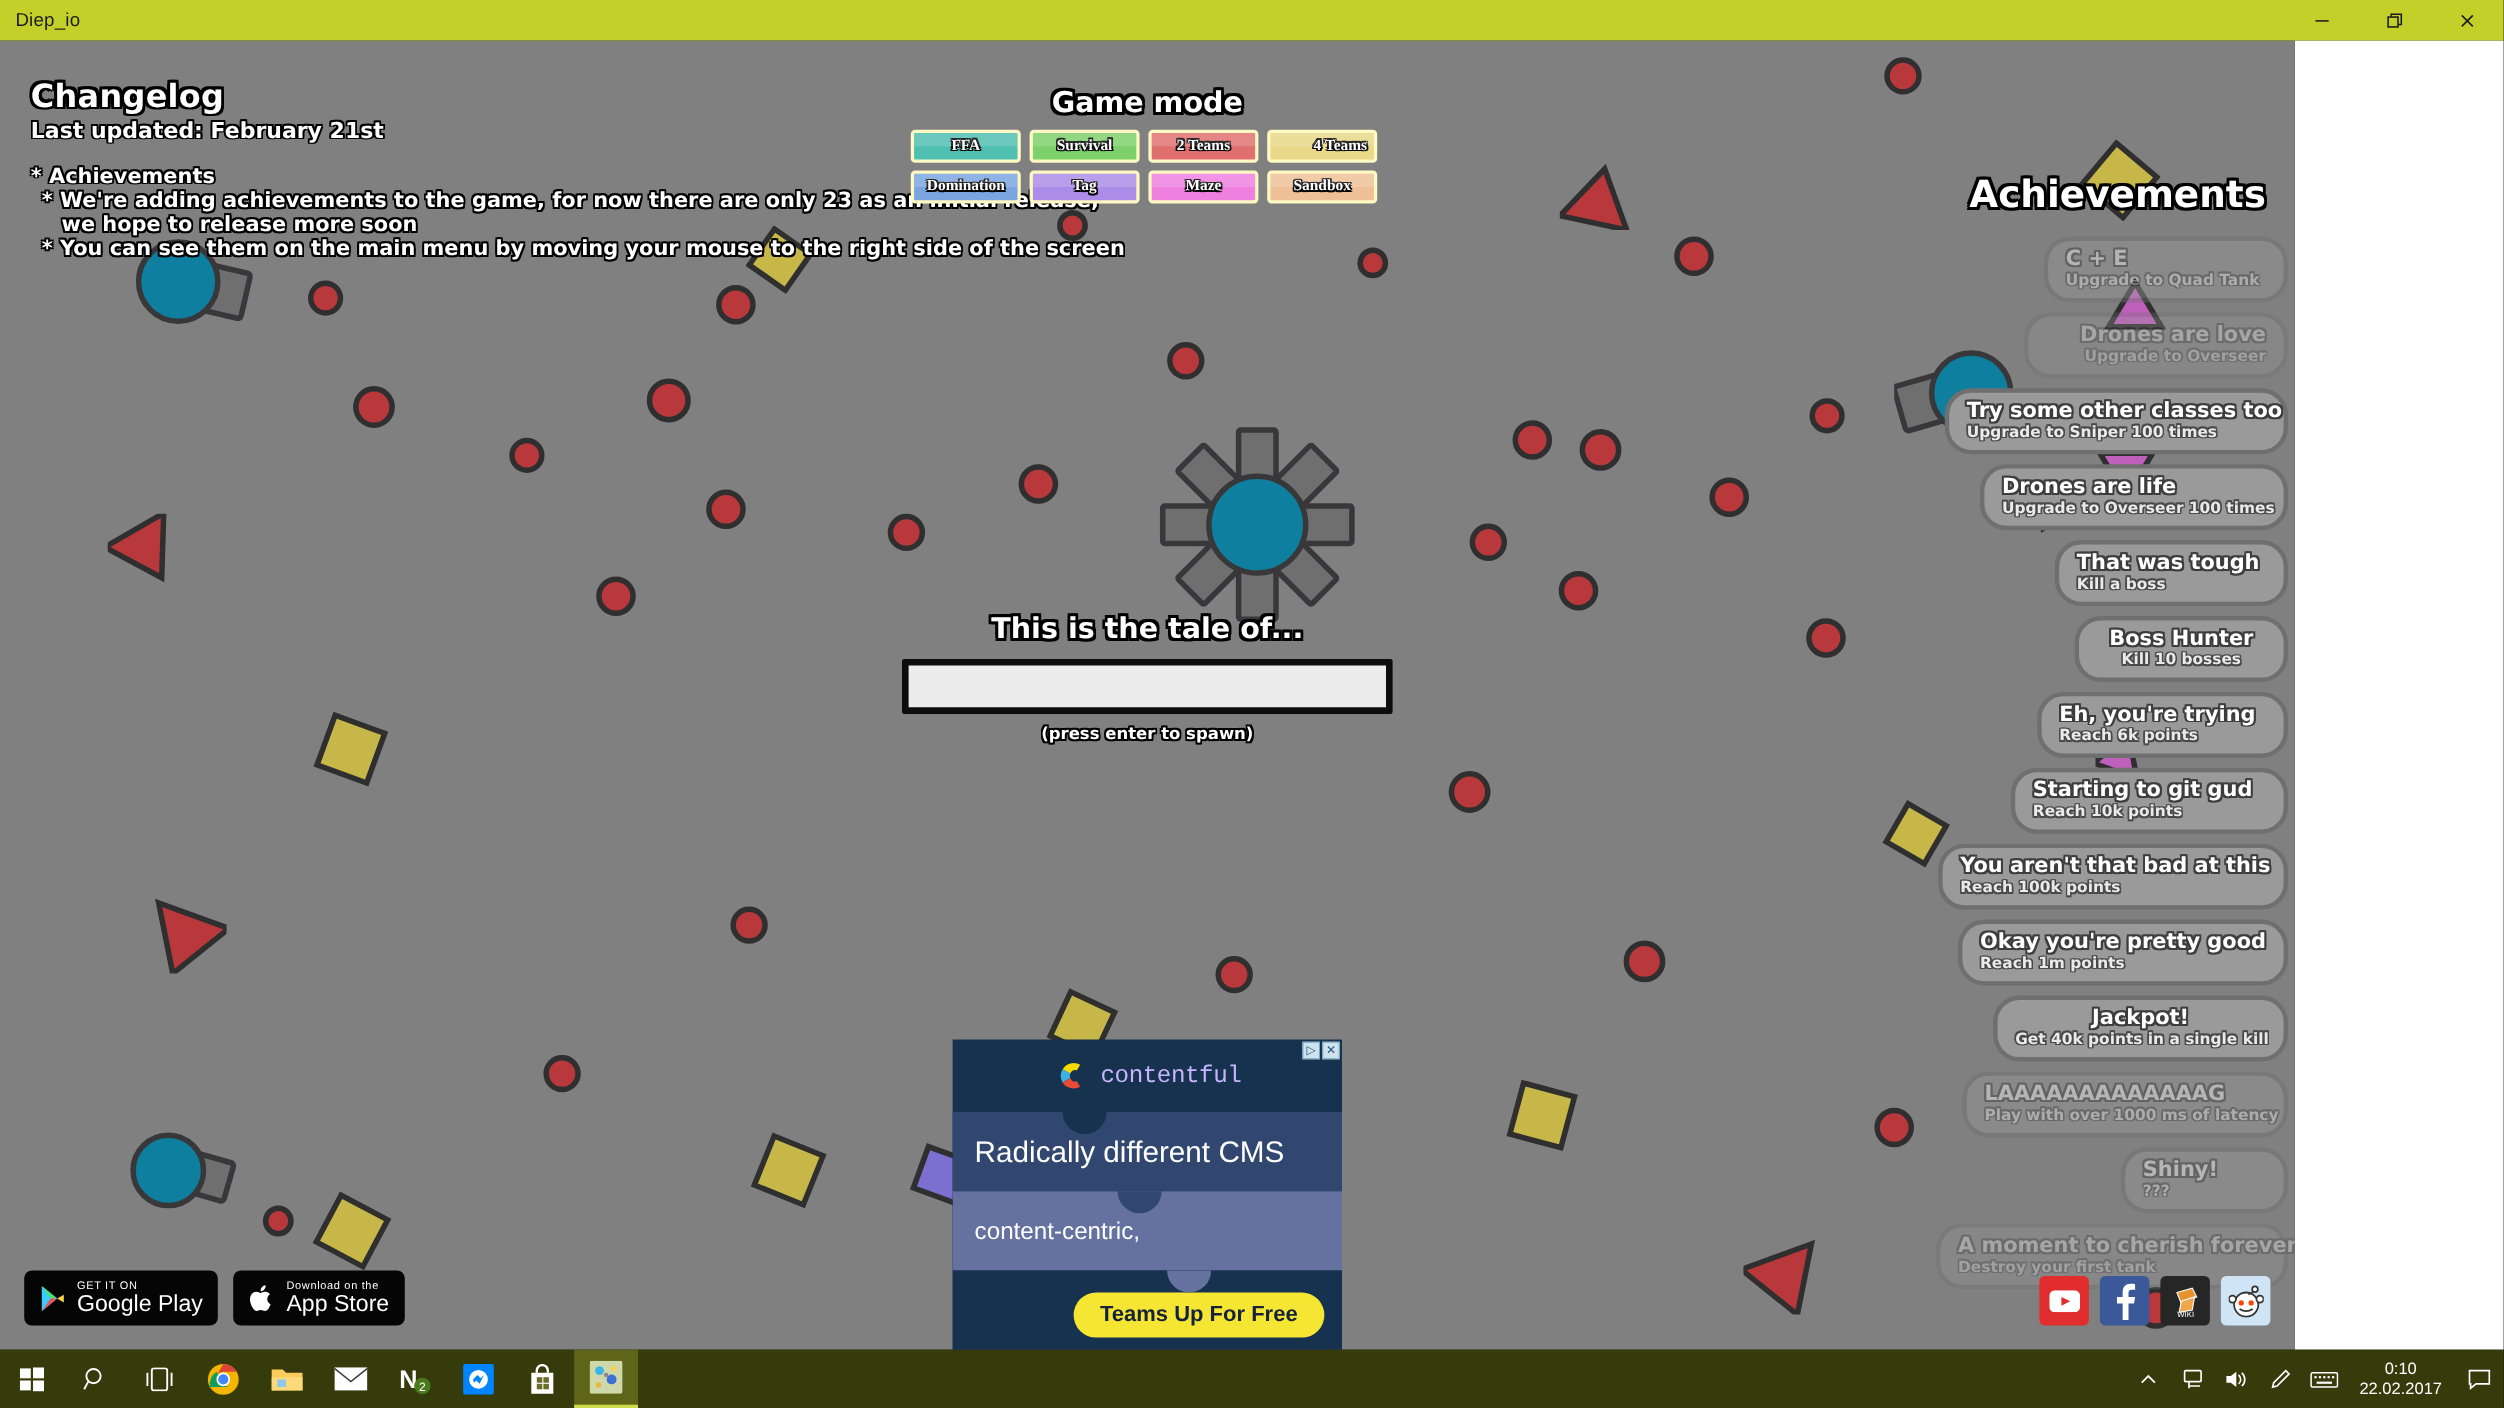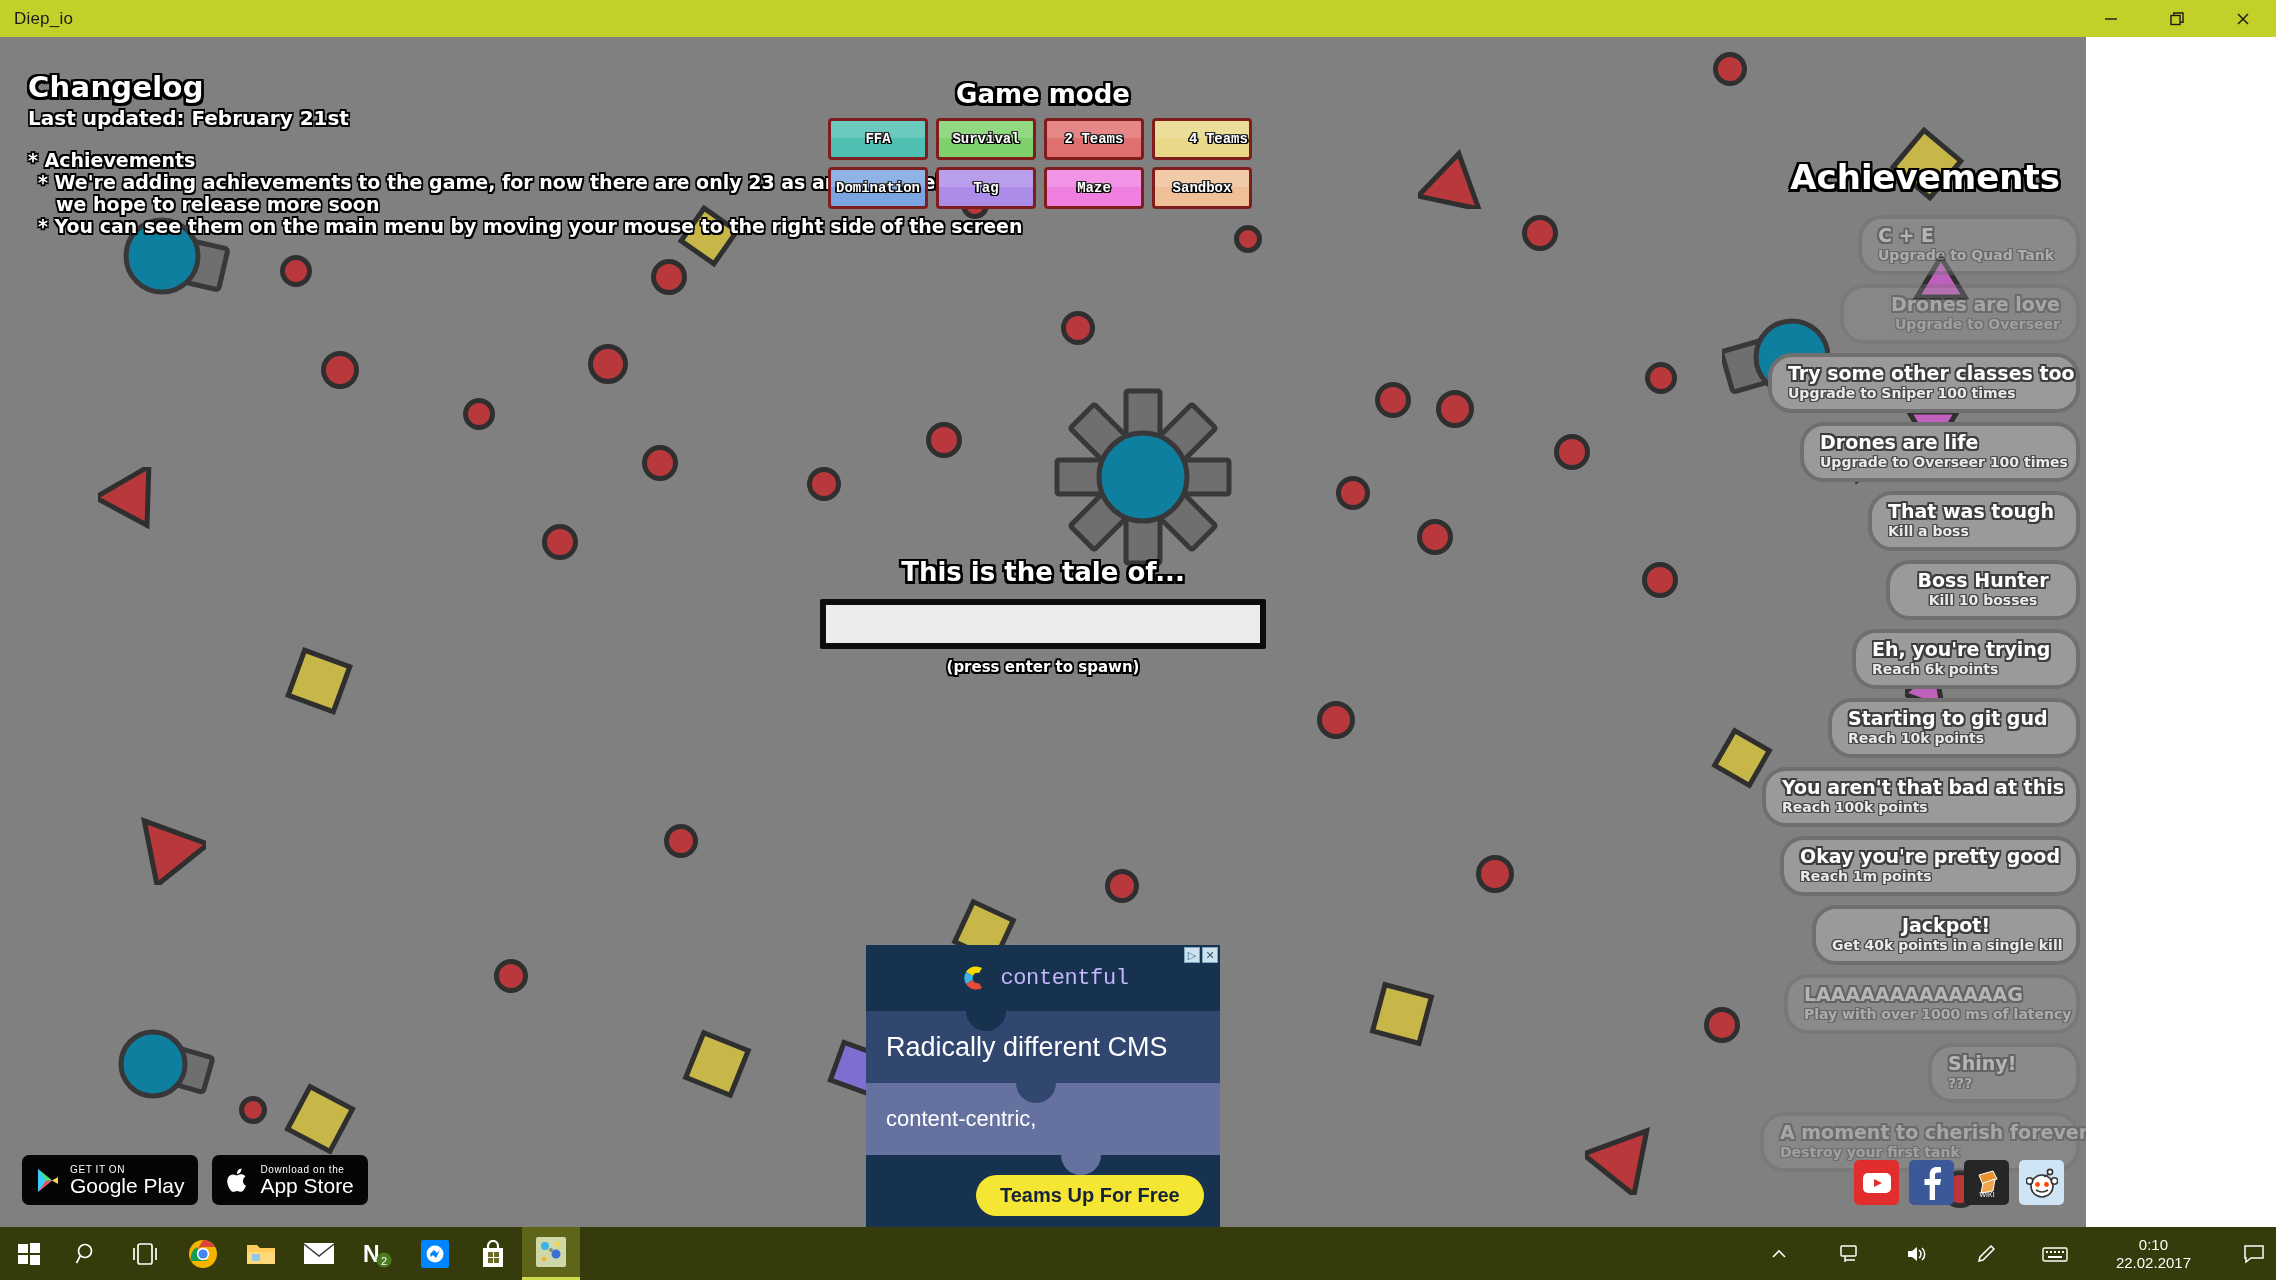--- a/index.html
+++ b/index.html
@@ -62,23 +62,23 @@
   #changelog .cl-l1{ font-size:19px; line-height:22px; }
   #changelog .cl-l2{ font-size:19px; line-height:22px; margin-left:10px; }
   #changelog .cl-l3{ font-size:19px; line-height:22px; margin-left:28px; }
 
   
   #gamemode{ position:absolute; left:828px; top:42px; width:430px; }
   #gamemode .gm-title{ font-size:26px; text-align:center; margin-bottom:9px; }
   .gm-rows{ display:flex; flex-direction:column; gap:7px; }
   .gm-row{ display:flex; gap:8px; }
   .gm-btn{
-    width:100px; height:42px; border:3px solid #7f1d1d; border-radius:4px;
+    width:100px; height:30px; border:3px solid #fef9c3; border-radius:4px;
     display:flex; align-items:center; justify-content:center;
-    font-family:Liberation Mono, monospace; font-weight:bold; font-size:14px;
+    font-family:Liberation Serif, serif; font-weight:bold; font-size:14px;
     color:#fff;
     text-shadow:-1.4px -1.4px 0 #000,1.4px -1.4px 0 #000,-1.4px 1.4px 0 #000,
                 1.4px 1.4px 0 #000,-1.4px 0 0 #000,1.4px 0 0 #000,
                 0 -1.4px 0 #000,0 1.4px 0 #000;
     cursor:pointer; position:relative; overflow:hidden;
   }
   .gm-btn::after{
     content:""; position:absolute; left:0; right:0; top:0; height:48%;
     background:rgba(255,255,255,.16); pointer-events:none;
   }
@@ -162,21 +162,21 @@
         display:flex; align-items:center; justify-content:center; }
 
   
   #taskbar{
     position:absolute; left:0; bottom:0; width:2276px; height:53px;
     background:rgba(58,64,12,.92); display:flex; align-items:center;
   }
   .tb-item{ width:58px; height:53px; display:flex; align-items:center; justify-content:center;
             position:relative; cursor:pointer; }
   .tb-item.active{ background:rgba(190,200,60,.30); border-bottom:3px solid #cddb4a; }
-  .tb-tray{ margin-left:auto; display:flex; align-items:center; height:53px;gap:29px; }
+  .tb-tray{ margin-left:auto; display:flex; align-items:center; height:53px; }
   .tray-ic{ width:40px; height:53px; display:flex; align-items:center; justify-content:center; cursor:pointer;}
   .tb-clock{ color:#fff; font-size:15px; line-height:18px; text-align:center; padding:0 12px; cursor:pointer;}
   .tb-clock div{ white-space:nowrap; }
   .tb-notif{ width:44px; height:53px; display:flex; align-items:center; justify-content:center; cursor:pointer;}
 </style>
 </head>
 <body>
 
 <div id="titlebar">
   <span class="tb-title">Diep_io</span>

